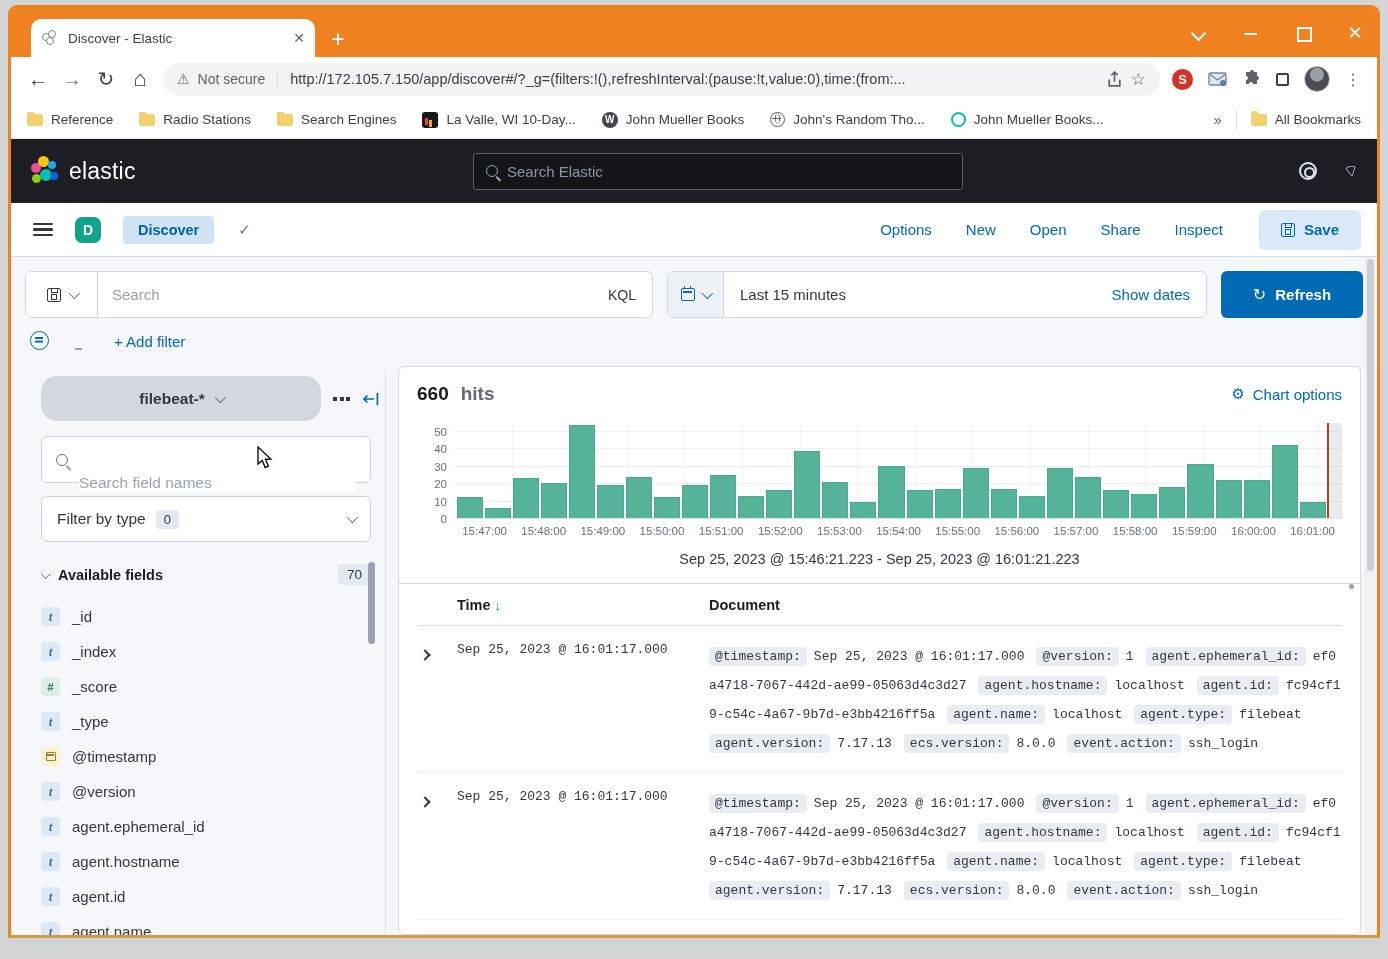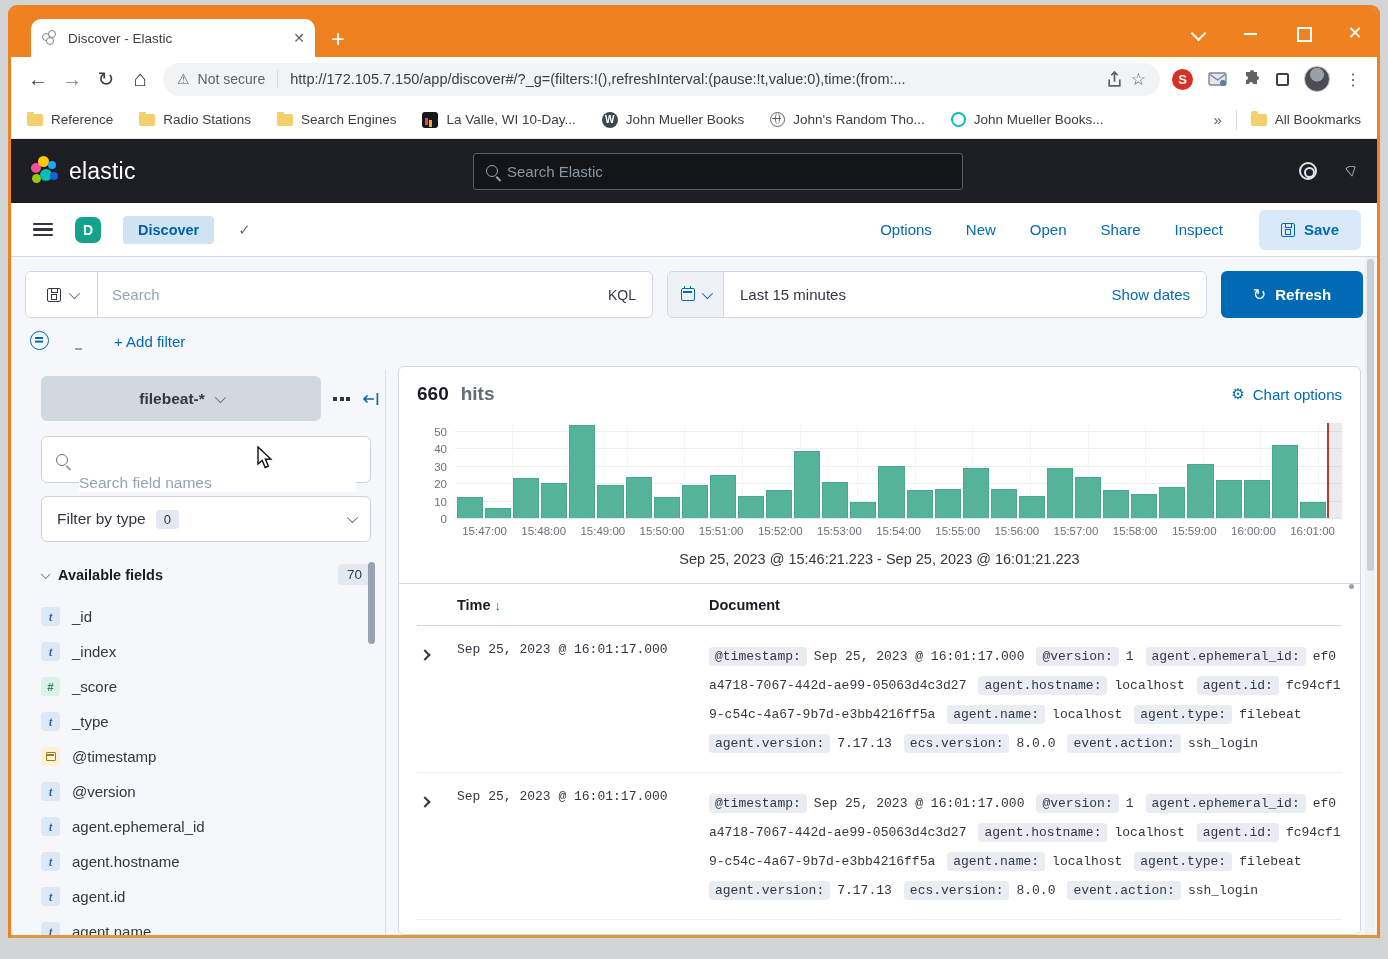--- a/index.html
+++ b/index.html
@@ -112,21 +112,21 @@
   .filtercircle { width:19px; height:19px; border:1.6px solid #006bb4; border-radius:50%; position:relative; }
   .filtercircle::before { content:""; position:absolute; left:3.5px; top:5px; width:8px; height:1.6px; background:#006bb4; box-shadow:0 3.6px 0 0 #006bb4; }
   .filterdash { width:7px; height:2px; background:#98a2b3; margin-right:6px; }
   .addfilter { color:#006bb4; font-size:15px; }
 
   .contentrow { flex:1; display:flex; padding:6px 16px 0 16px; overflow:hidden; }
 
   
   .sidebar { width:352px; flex:0 0 auto; position:relative; padding:10px 0 0 14px; }
   .sb-top { display:flex; align-items:center; gap:12px; }
-  .idxbtn { width:282px; height:45px; background:#d3d7de; border:none; border-radius:6px; font-size:15.5px; font-weight:bold; color:#343741;
+  .idxbtn { width:282px; height:45px; background:#d3d7de; border:none; border-radius:16px; font-size:15.5px; font-weight:bold; color:#343741;
             display:flex; align-items:center; justify-content:center; gap:10px; font-family:inherit; }
   .dots3 { display:flex; gap:2.5px; } .dots3 i { width:4px; height:4px; background:#343741; }
   .collapse-ic { color:#006bb4; }
   .sb-search { margin-top:15px; width:330px; height:47px; background:#fff; border:1px solid #ccd3de; border-radius:6px; display:flex; align-items:center; padding:0 14px; gap:11px; }
   .sb-search input { border:none; outline:none; flex:1; font-size:15.5px; color:#343741; font-family:inherit;margin-top:46px; }
   .sb-search input::placeholder { color:#98a2b3; }
   .sb-filter { margin-top:13px; width:330px; height:46px; background:#fff; border:1px solid #ccd3de; border-radius:6px; display:flex; align-items:center; padding:0 15px; }
   .sb-filter-label { font-size:15.5px; color:#343741; }
   .cntbadge { background:#e4e9f1; border-radius:4px; font-size:13px; color:#343741; padding:2px 8px; margin-left:10px; }
   .sb-filter .chev-down { margin-left:auto; }

